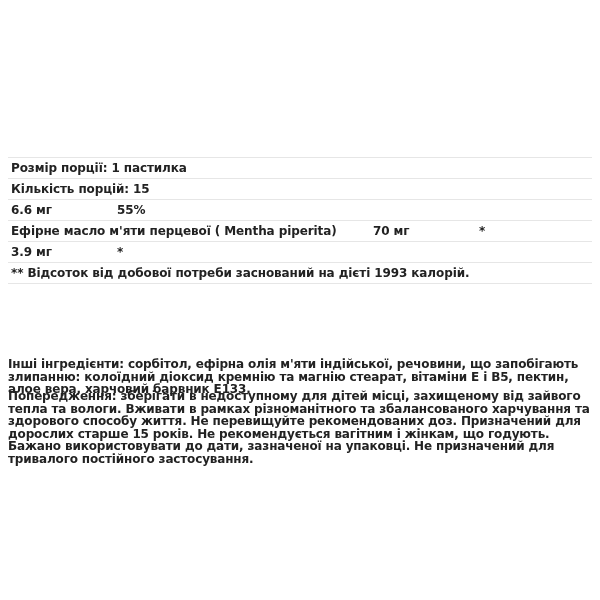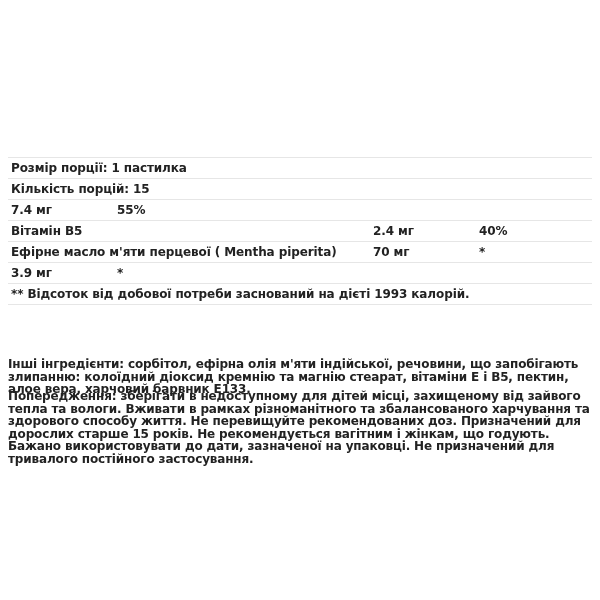--- a/index.html
+++ b/index.html
@@ -33,27 +33,22 @@
 <body>
 
 <div class="facts">
   <div class="row">
     <span class="c1">Розмір порції: 1 пастилка</span>
   </div>
   <div class="row">
     <span class="c1">Кількість порцій: 15</span>
   </div>
   <div class="row">
-    <span class="c2">7.4 мг</span>
+    <span class="c2">6.6 мг</span>
     <span class="c3">55%</span>
-  </div>
-  <div class="row">
-    <span class="c1">Вітамін B5</span>
-    <span class="c2">2.4 мг</span>
-    <span class="c3">40%</span>
   </div>
   <div class="row">
     <span class="c1">Ефірне масло м'яти перцевої ( Mentha piperita)</span>
     <span class="c2">70 мг</span>
     <span class="c3">*</span>
   </div>
   <div class="row">
     <span class="c2">3.9 мг</span>
     <span class="c3">*</span>
   </div>

